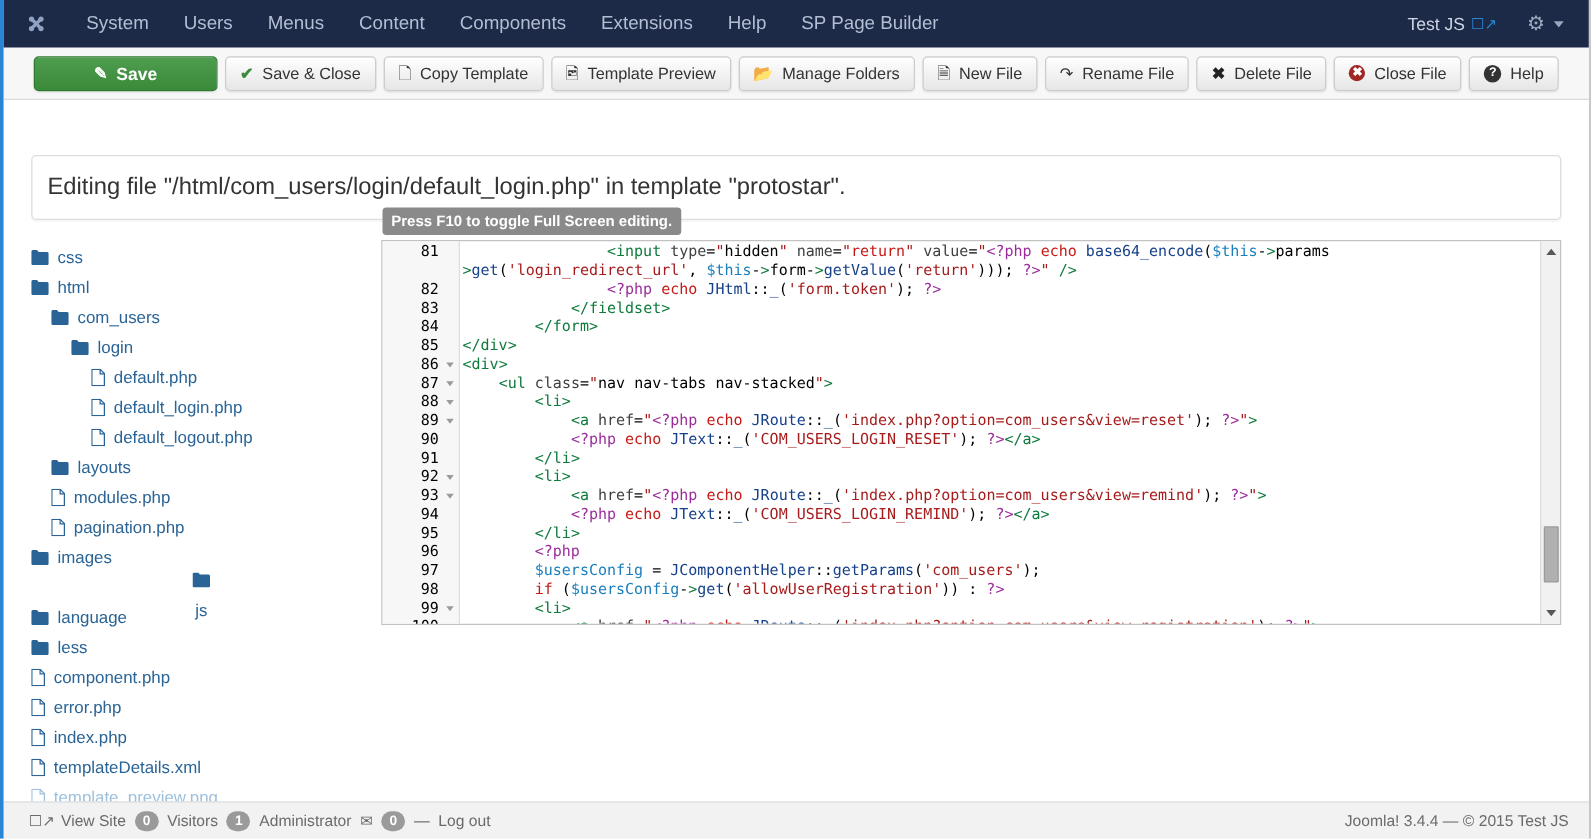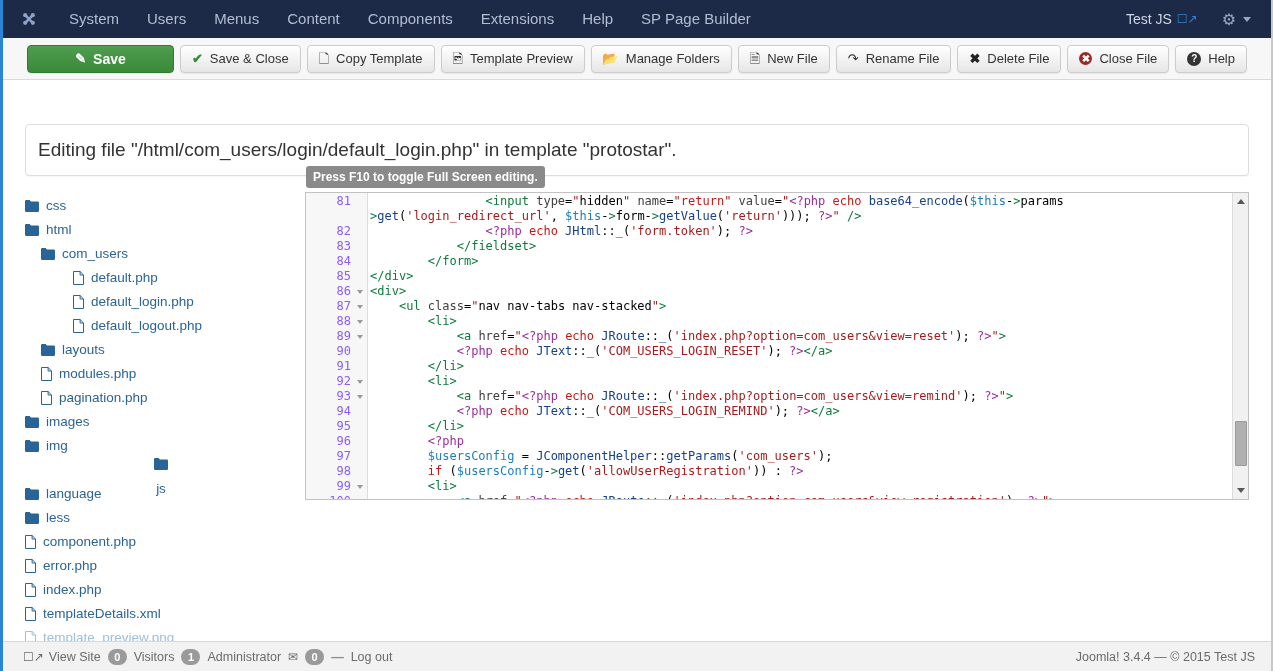--- a/index.html
+++ b/index.html
@@ -197,21 +197,21 @@
     overflow: hidden;
     position: relative;
     margin-left: 8px;
   }
   .gutter {
     flex: 0 0 62px;
     background: #f7f7f7;
     border-right: 1px solid #dddddd;
     font-family: "DejaVu Sans Mono", monospace;
     font-size: 12px;
-    color: #8b5cf6;
+    color: #000000;
     text-align: right;
     padding-top: 1px;
   }
   .gnum {
     height: 15px;
     line-height: 15px;
     padding-right: 16px;
     position: relative;
   }
   .gnum .fold {
@@ -418,20 +418,28 @@
             <span class="tree-label">html</span>
           </div>
           <div class="tree-node" style="padding-left: 16px;">
             <span style="display: flex;">
               <svg class="folder-ico" viewBox="0 0 14 12">
                 <path fill="#2a6496" d="M0 1.2A1.2 1.2 0 0 1 1.2 0h3.4l1.3 1.5h6.9A1.2 1.2 0 0 1 14 2.7v8.1A1.2 1.2 0 0 1 12.8 12H1.2A1.2 1.2 0 0 1 0 10.8z"></path>
               </svg>
             </span>
             <span class="tree-label">com_users</span>
           </div>
+          <div class="tree-node" style="padding-left: 32px;">
+            <span style="display: flex;">
+              <svg class="folder-ico" viewBox="0 0 14 12">
+                <path fill="#2a6496" d="M0 1.2A1.2 1.2 0 0 1 1.2 0h3.4l1.3 1.5h6.9A1.2 1.2 0 0 1 14 2.7v8.1A1.2 1.2 0 0 1 12.8 12H1.2A1.2 1.2 0 0 1 0 10.8z"></path>
+              </svg>
+            </span>
+            <span class="tree-label">login</span>
+          </div>
           <div class="tree-node" style="padding-left: 48px;">
             <span style="display: flex;">
               <svg class="file-ico" viewBox="0 0 11 14">
                 <path fill="none" stroke="#2a6496" stroke-width="1" d="M0.5 0.5h6.6L10.5 3.9v9.6H0.5z"></path>
                 <path fill="none" stroke="#2a6496" stroke-width="1" d="M7.1 0.6v3.4h3.3"></path>
               </svg>
             </span>
             <span class="tree-label">default.php</span>
           </div>
           <div class="tree-node" style="padding-left: 48px;">
@@ -478,28 +486,20 @@
             </span>
             <span class="tree-label">pagination.php</span>
           </div>
           <div class="tree-node" style="padding-left: 0px;">
             <span style="display: flex;">
               <svg class="folder-ico" viewBox="0 0 14 12">
                 <path fill="#2a6496" d="M0 1.2A1.2 1.2 0 0 1 1.2 0h3.4l1.3 1.5h6.9A1.2 1.2 0 0 1 14 2.7v8.1A1.2 1.2 0 0 1 12.8 12H1.2A1.2 1.2 0 0 1 0 10.8z"></path>
               </svg>
             </span>
             <span class="tree-label">images</span>
-          </div>
-          <div class="tree-node" style="padding-left: 0px;">
-            <span style="display: flex;">
-              <svg class="folder-ico" viewBox="0 0 14 12">
-                <path fill="#2a6496" d="M0 1.2A1.2 1.2 0 0 1 1.2 0h3.4l1.3 1.5h6.9A1.2 1.2 0 0 1 14 2.7v8.1A1.2 1.2 0 0 1 12.8 12H1.2A1.2 1.2 0 0 1 0 10.8z"></path>
-              </svg>
-            </span>
-            <span class="tree-label">img</span>
           </div>
           <div class="tree-node" style="padding-left: 0px; flex-direction: column;">
             <span style="display: flex;">
               <svg class="folder-ico" viewBox="0 0 14 12">
                 <path fill="#2a6496" d="M0 1.2A1.2 1.2 0 0 1 1.2 0h3.4l1.3 1.5h6.9A1.2 1.2 0 0 1 14 2.7v8.1A1.2 1.2 0 0 1 12.8 12H1.2A1.2 1.2 0 0 1 0 10.8z"></path>
               </svg>
             </span>
             <span class="tree-label">js</span>
           </div>
           <div class="tree-node" style="padding-left: 0px;">

